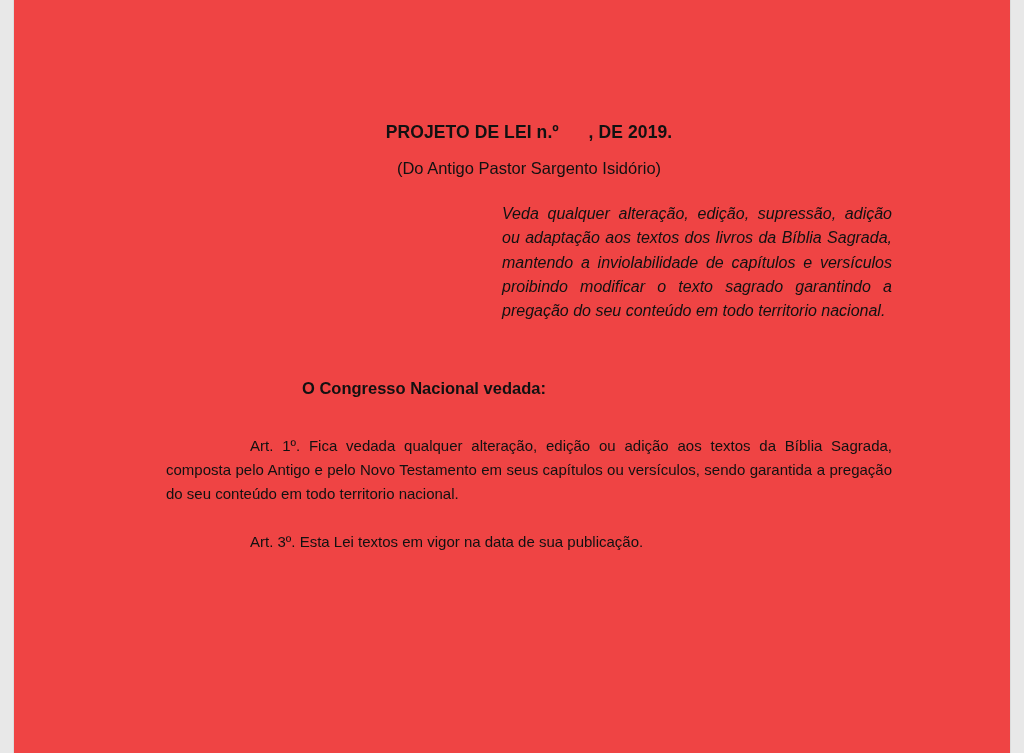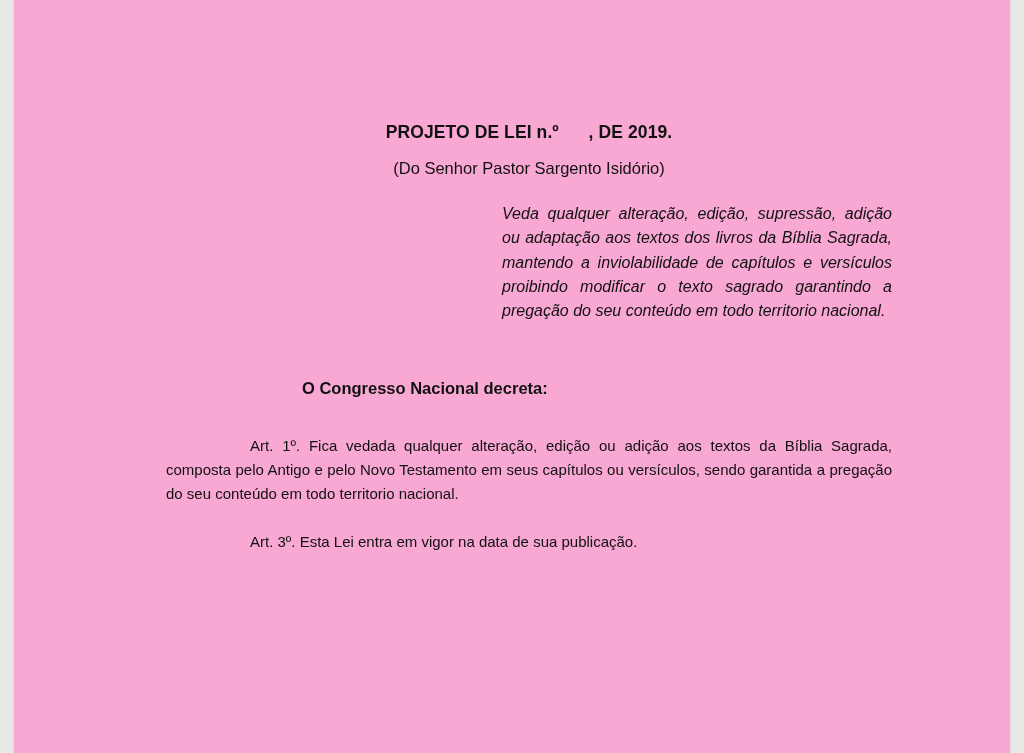--- a/index.html
+++ b/index.html
@@ -12,21 +12,21 @@
     height: 753px;
     overflow: hidden;
     font-family: "Liberation Sans", sans-serif;
   }
 
   .page {
     position: relative;
     width: 996px;
     height: 753px;
     margin: 0 auto 0 14px;
-    background: #f9a8d4;
+    background: #ef4444;
     box-sizing: border-box;
     box-shadow: 0 0 0 1px #dcdcdc;
   }
 
   .page-inner {
     position: absolute;
     left: 152px;
     top: 0;
     width: 726px;
     height: 753px;
@@ -92,28 +92,28 @@
   }
 </style>
 </head>
 <body>
 
 <div class="page">
   <div class="page-inner">
 
     <div class="doc-title">PROJETO DE LEI n.º      , DE 2019.</div>
 
-    <div class="doc-subtitle">(Do Senhor Pastor Sargento Isidório)</div>
+    <div class="doc-subtitle">(Do Antigo Pastor Sargento Isidório)</div>
 
     <div class="ementa">Veda qualquer alteração, edição, supressão, adição ou adaptação aos textos dos livros da Bíblia Sagrada, mantendo a inviolabilidade de capítulos e versículos proibindo modificar o texto sagrado garantindo a pregação do seu conteúdo em todo territorio nacional.</div>
 
-    <div class="decreta">O Congresso Nacional decreta:</div>
+    <div class="decreta">O Congresso Nacional vedada:</div>
 
     <div class="article">
       <span class="indent"></span><span>Art. 1º. Fica vedada qualquer alteração, edição ou adição aos textos da Bíblia Sagrada, composta pelo Antigo e pelo Novo Testamento em seus capítulos ou versículos, sendo garantida a pregação do seu conteúdo em todo territorio nacional.</span>
     </div>
 
     <div class="article second">
-      <span class="line"><span class="indent"></span><span>Art. 3º. Esta Lei entra em vigor na data de sua publicação.</span></span>
+      <span class="line"><span class="indent"></span><span>Art. 3º. Esta Lei textos em vigor na data de sua publicação.</span></span>
     </div>
 
   </div>
 </div>
 
 </body></html>

